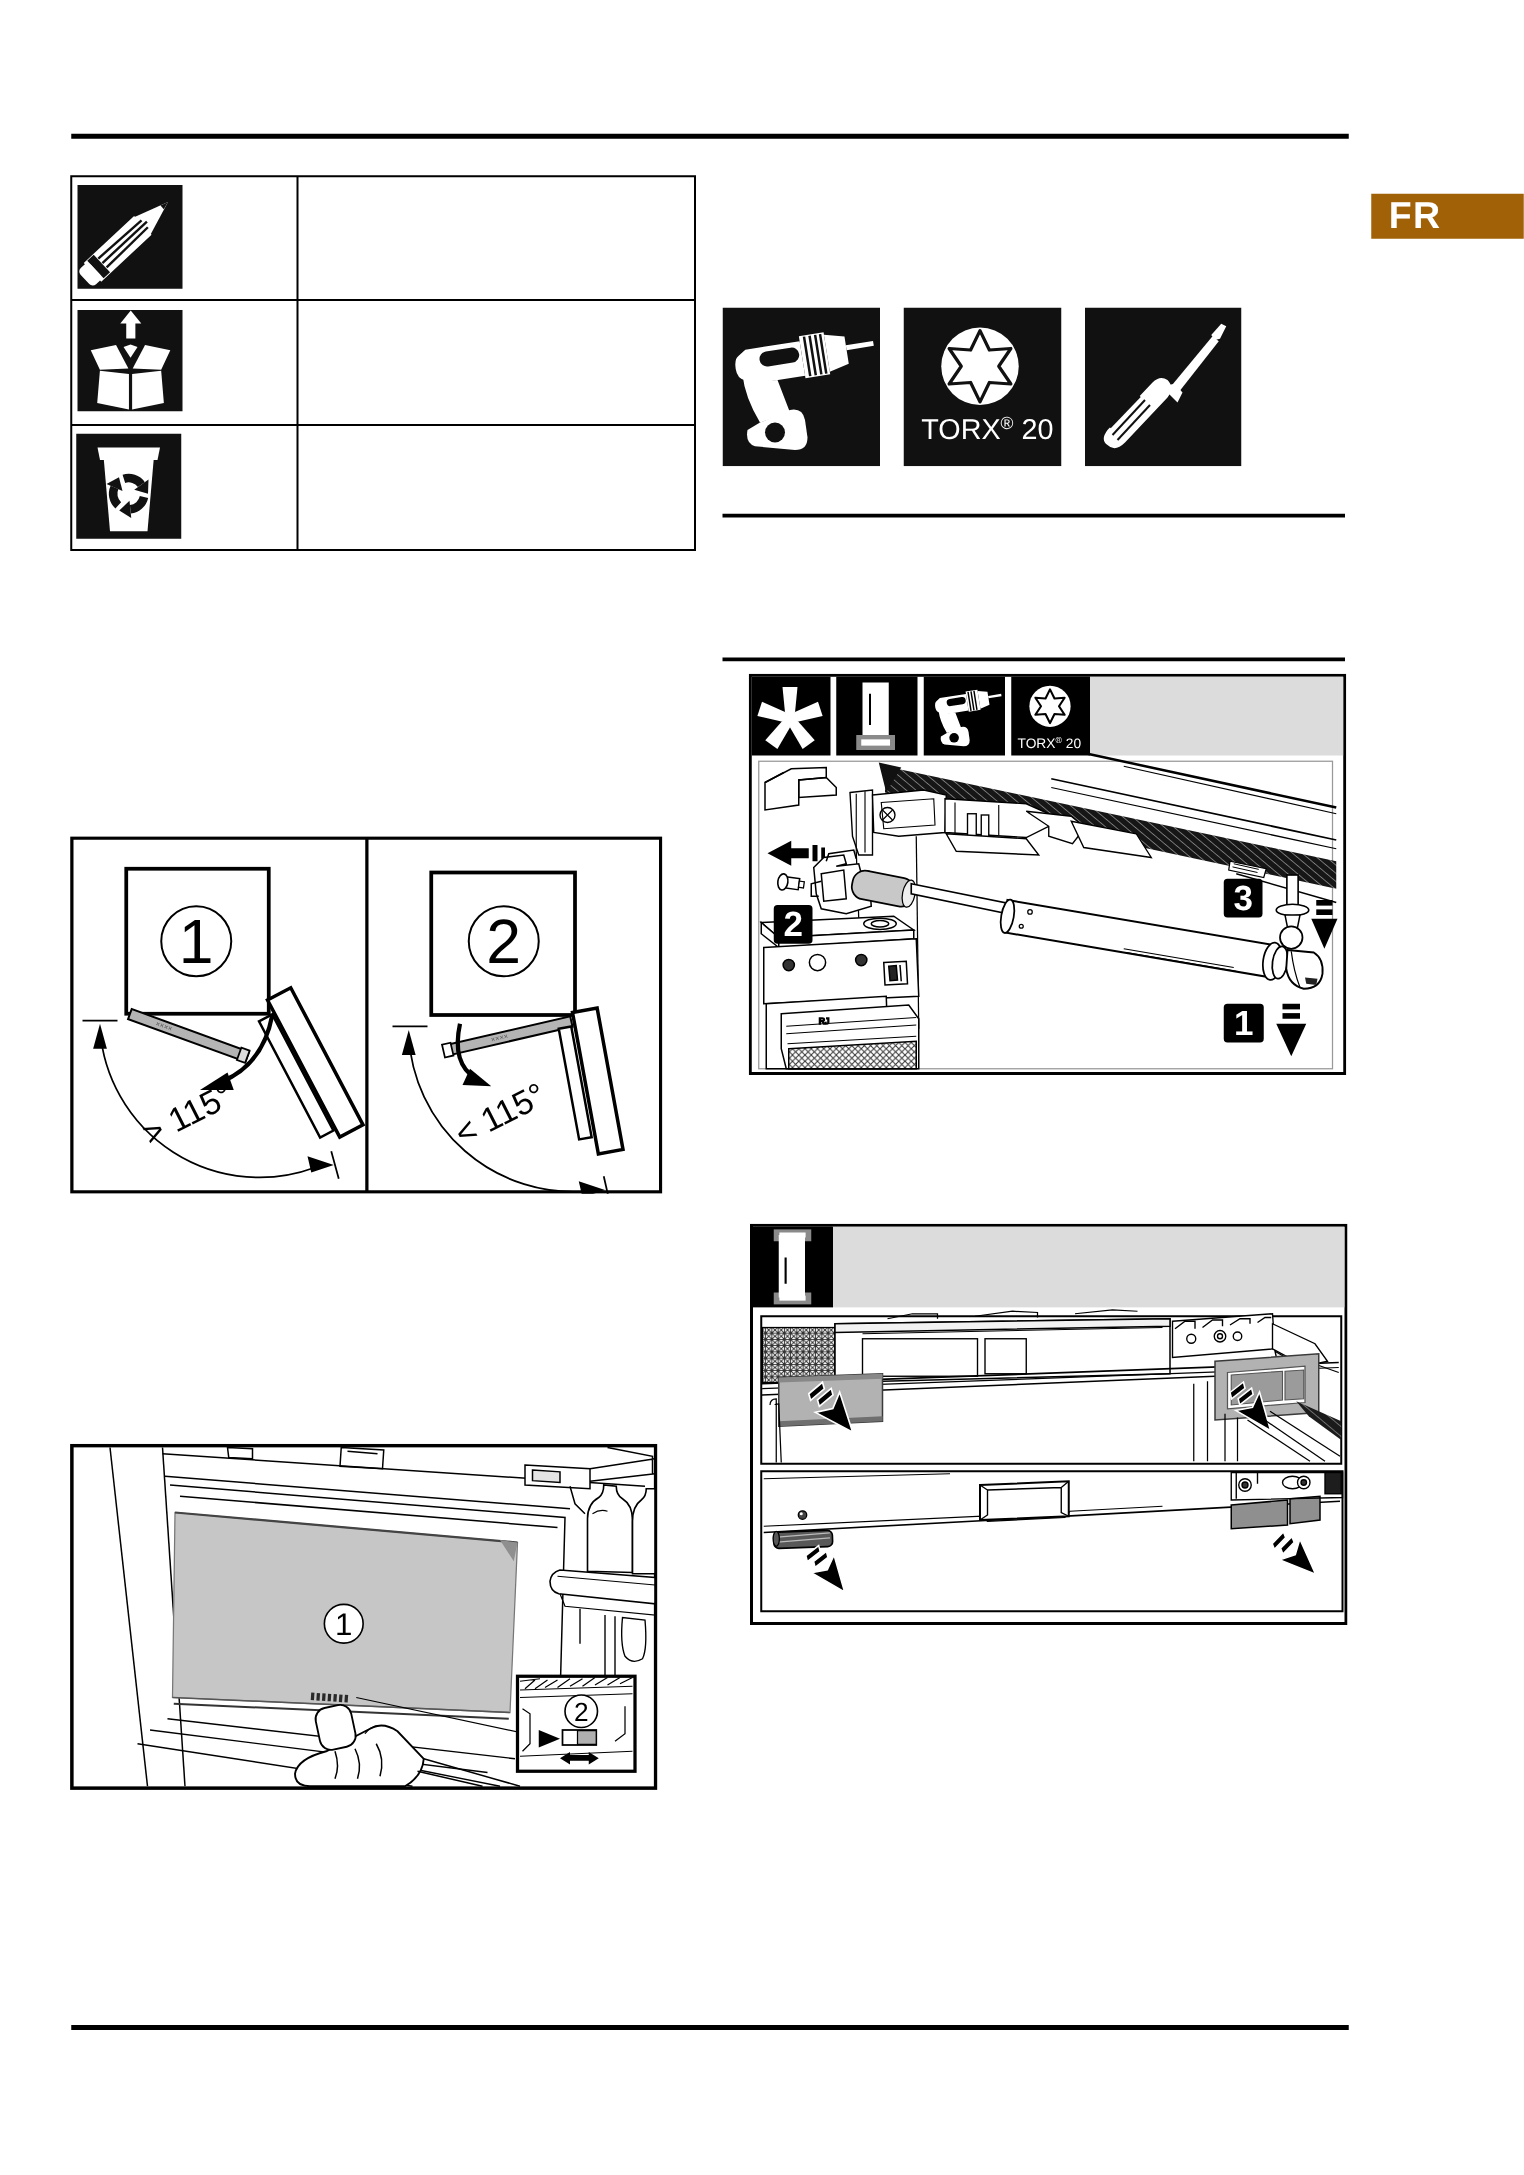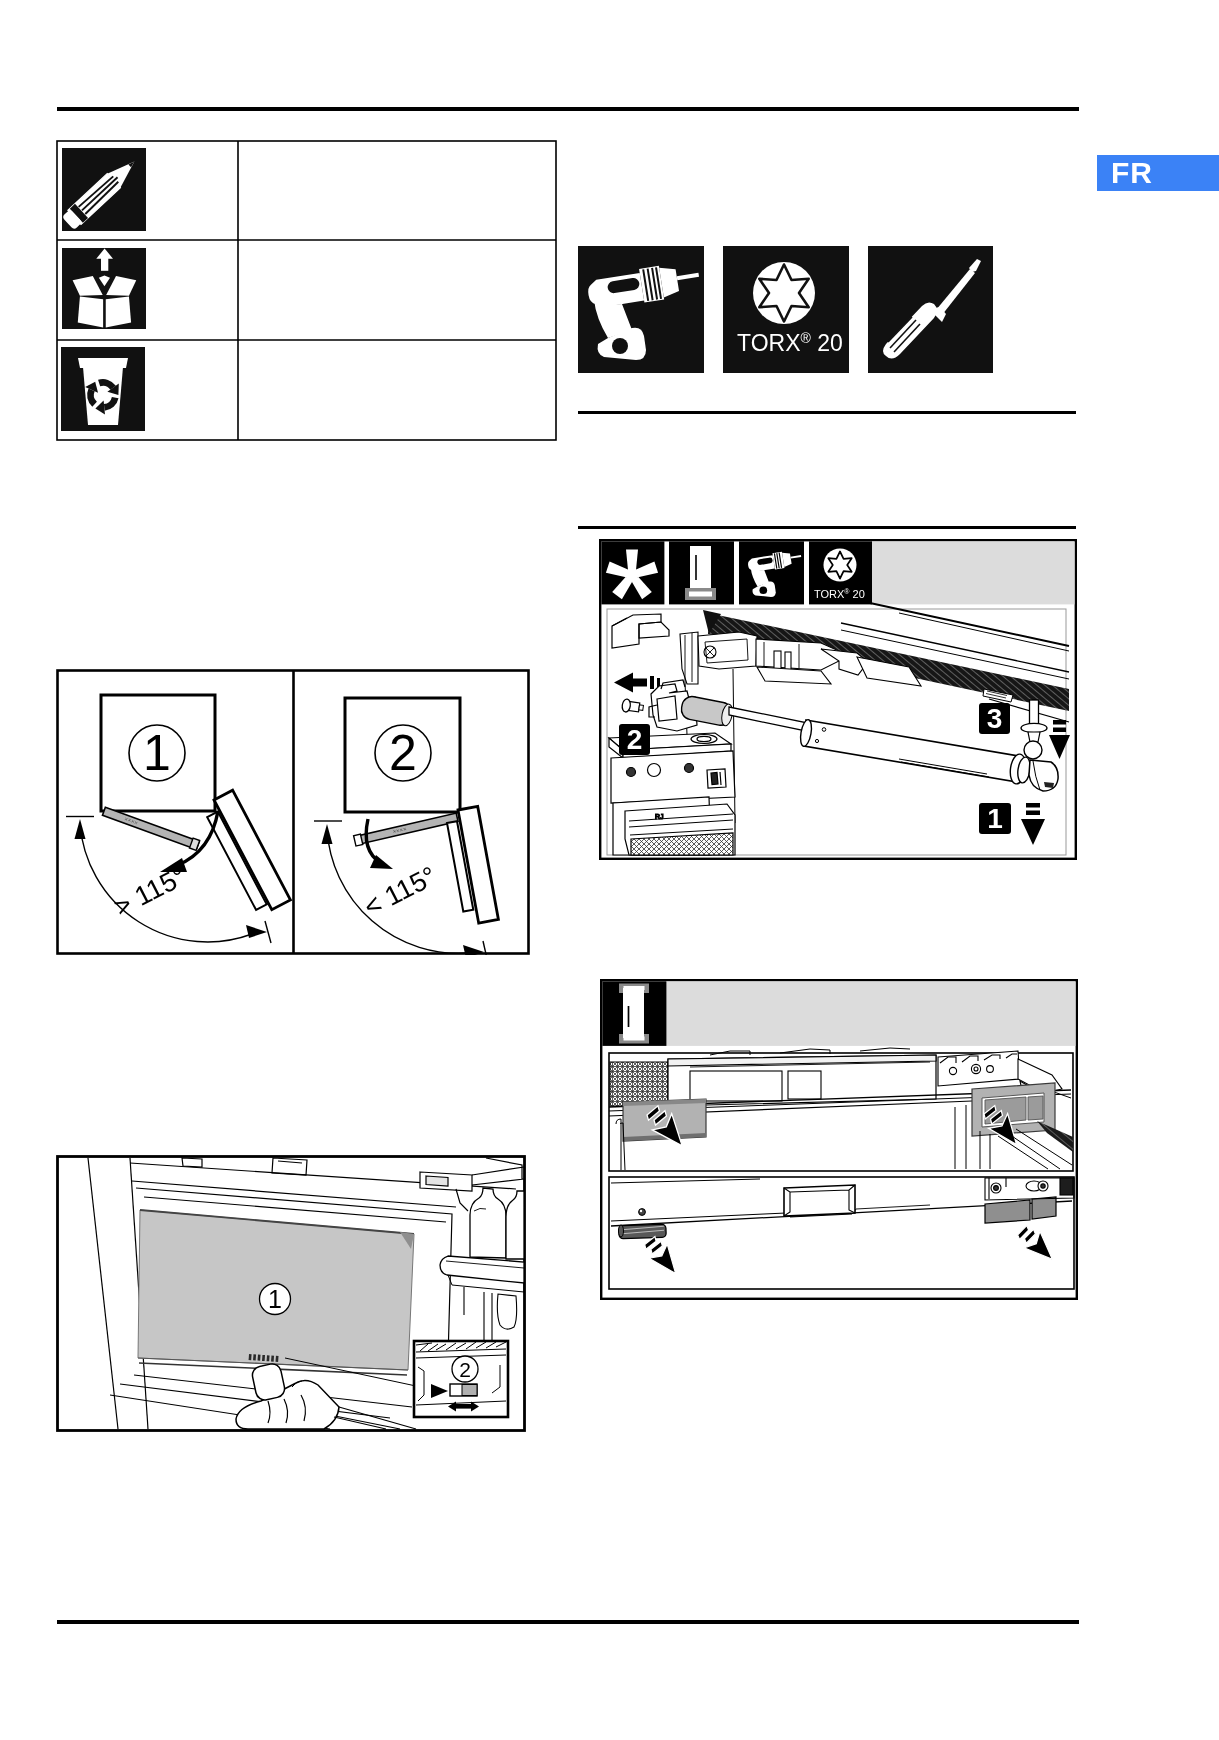--- a/index.html
+++ b/index.html
@@ -58,21 +58,21 @@
         <path d="M54.2 50.6 A12.5 12.5 0 0 1 43.3 60.4" fill="none" stroke="#111" stroke-width="6.8"></path>
         <path d="M33.6 57.3 A12.5 12.5 0 0 1 30.6 42.9" fill="none" stroke="#111" stroke-width="6.8"></path>
         <polygon points="57.8,36.5 46.4,44.8 57.4,47.9" fill="#111"></polygon>
         <polygon points="44.0,67.4 42.6,53.5 34.4,61.4" fill="#111"></polygon>
         <polygon points="24.2,40.1 37.0,45.8 34.2,34.7" fill="#111"></polygon>
       </g>
     </g>
   </g>
 </svg>
 
-<div class="abs" style="left:1097px;top:155px;width:122px;height:36px;background:#3b82f6;color:#fff;font-weight:bold;font-size:30px;line-height:36px;padding-left:14px;box-sizing:border-box;letter-spacing:1px;">FR</div>
+<div class="abs" style="left:1097px;top:155px;width:122px;height:36px;background:#a16207;color:#fff;font-weight:bold;font-size:30px;line-height:36px;padding-left:14px;box-sizing:border-box;letter-spacing:1px;">FR</div>
 
 <svg class="abs" style="left:578px;top:246px;" width="416" height="127" viewBox="0 0 416 127">
 
   <g>
     <rect x="0" y="0" width="126" height="127" fill="#111"></rect>
     <g transform="translate(6,12)">
       <g transform="rotate(-9 50 30)">
         <path d="M8 20 Q4 22 4 30 Q4 38 10 40 L14 44 L58 44 L58 16 L14 16 Z" fill="#fff"></path>
         <rect x="58" y="12" width="20" height="34" fill="#fff"></rect>
         <g stroke="#111" stroke-width="2">

